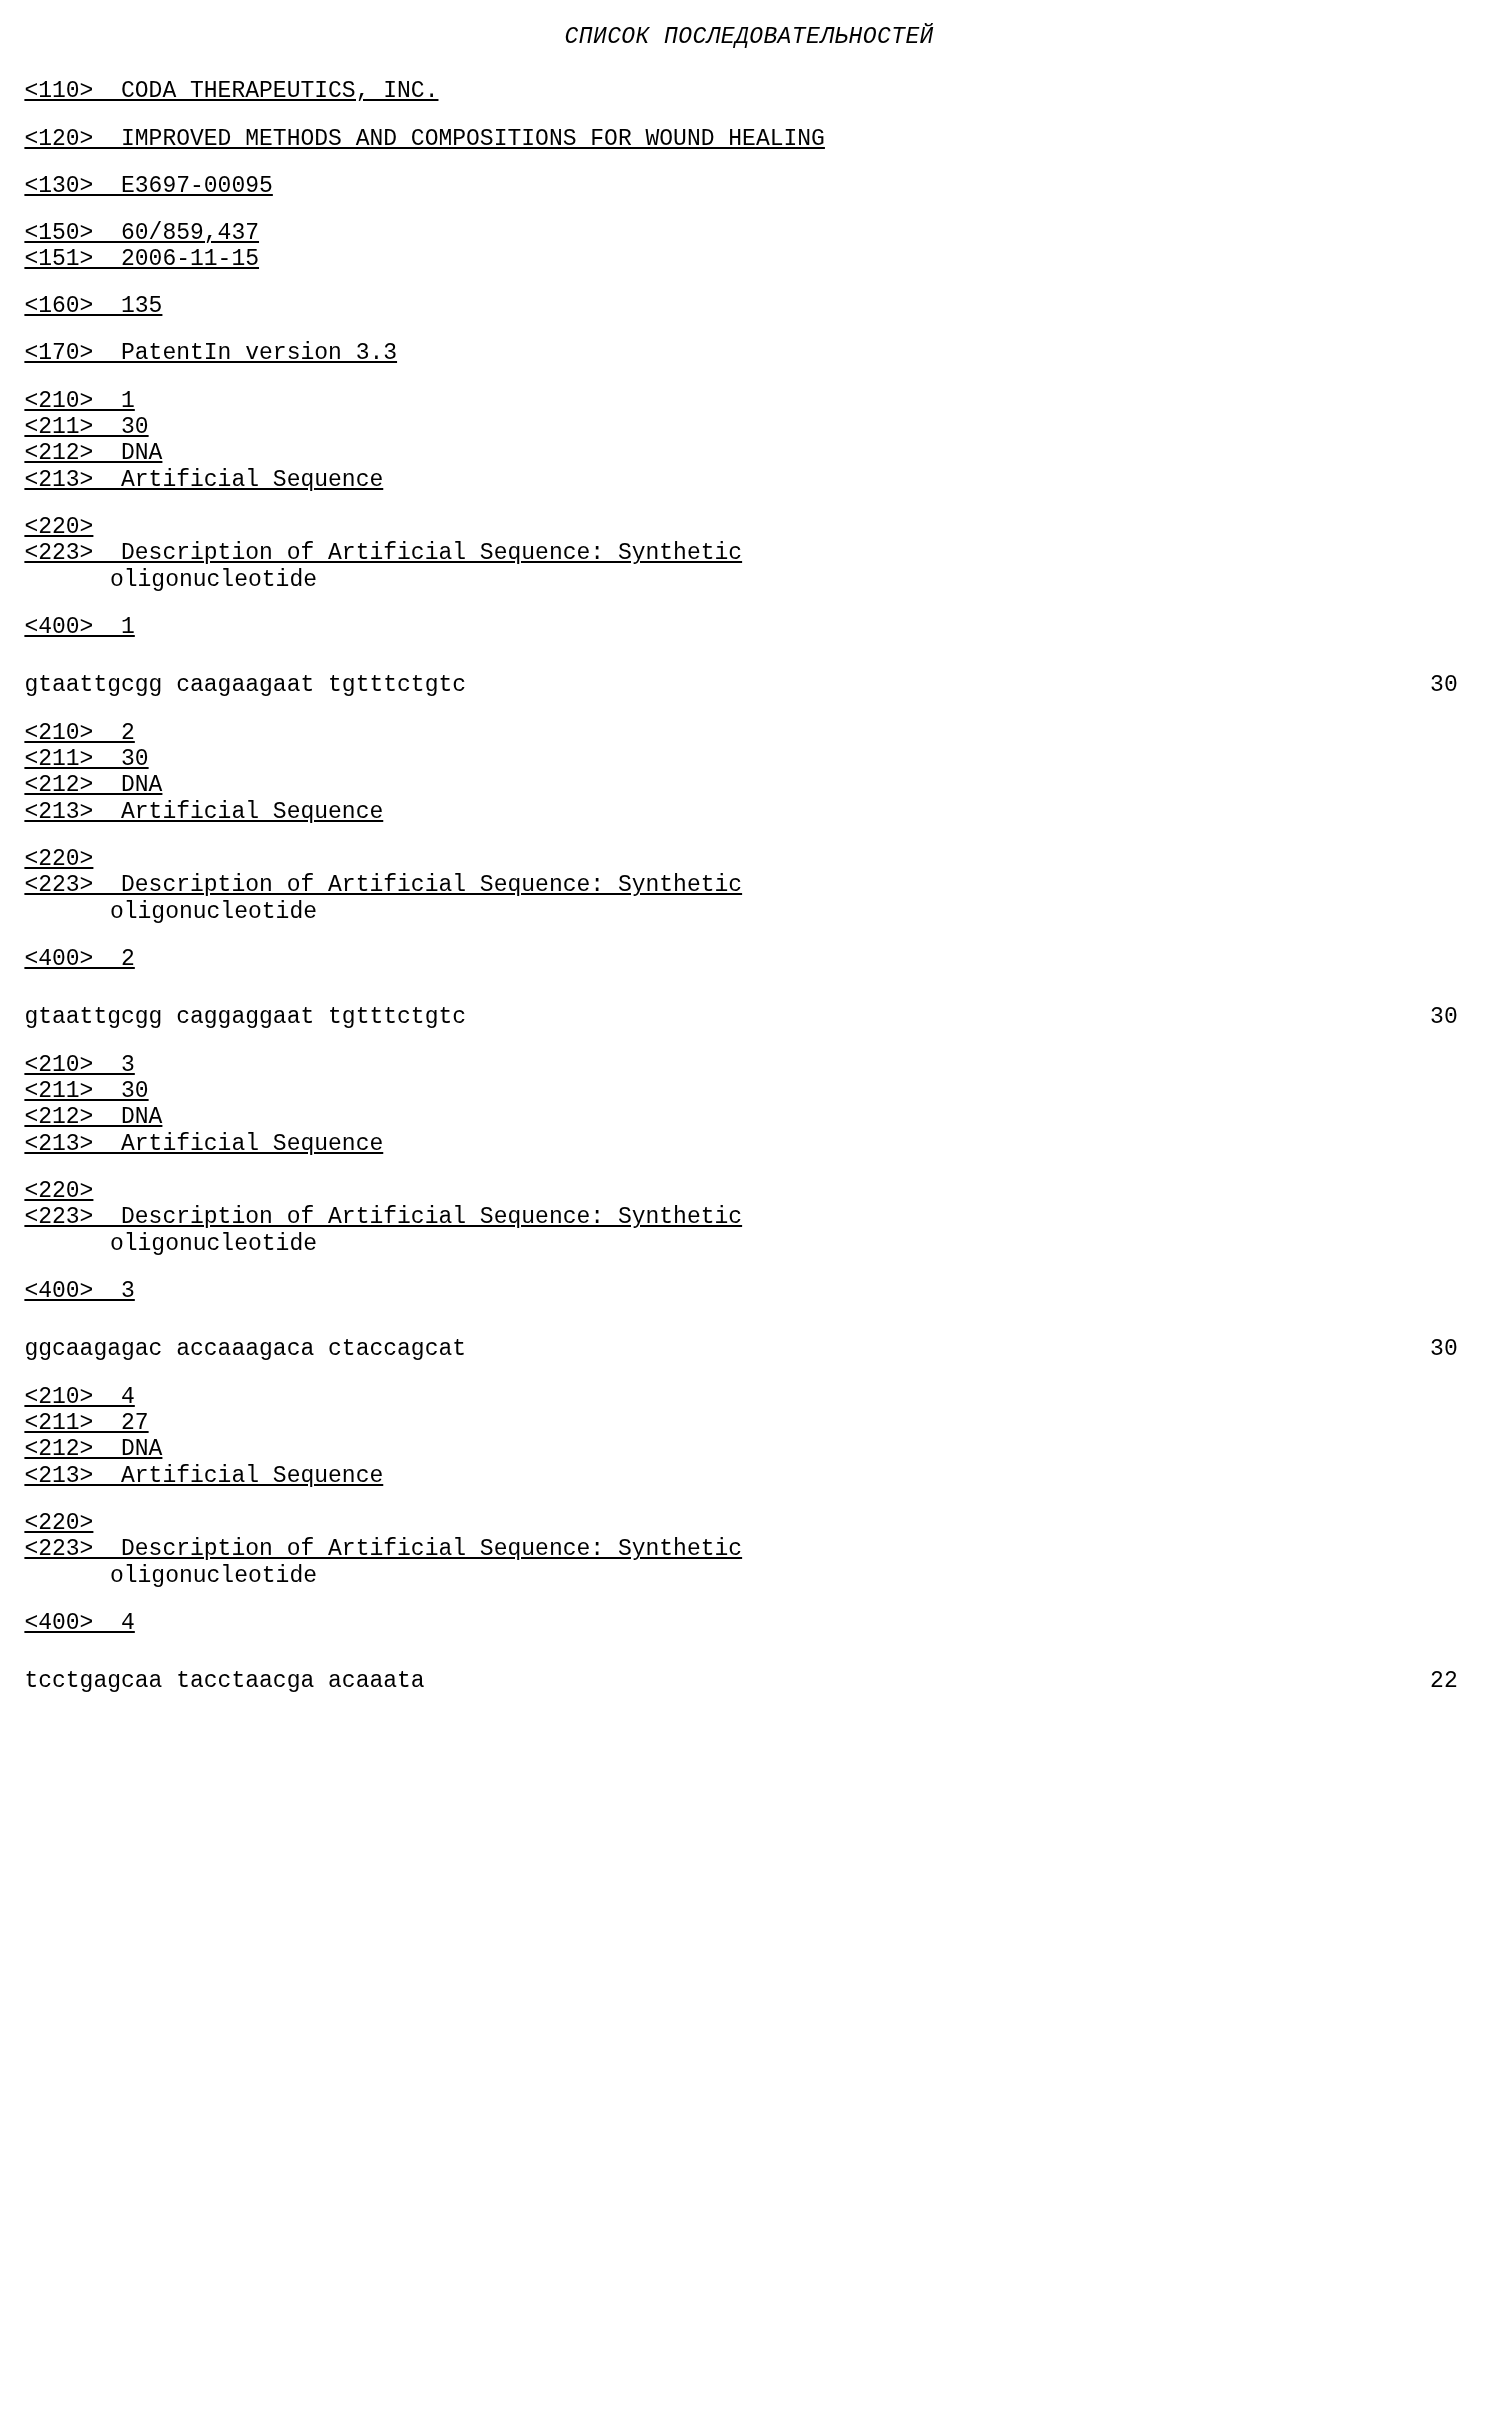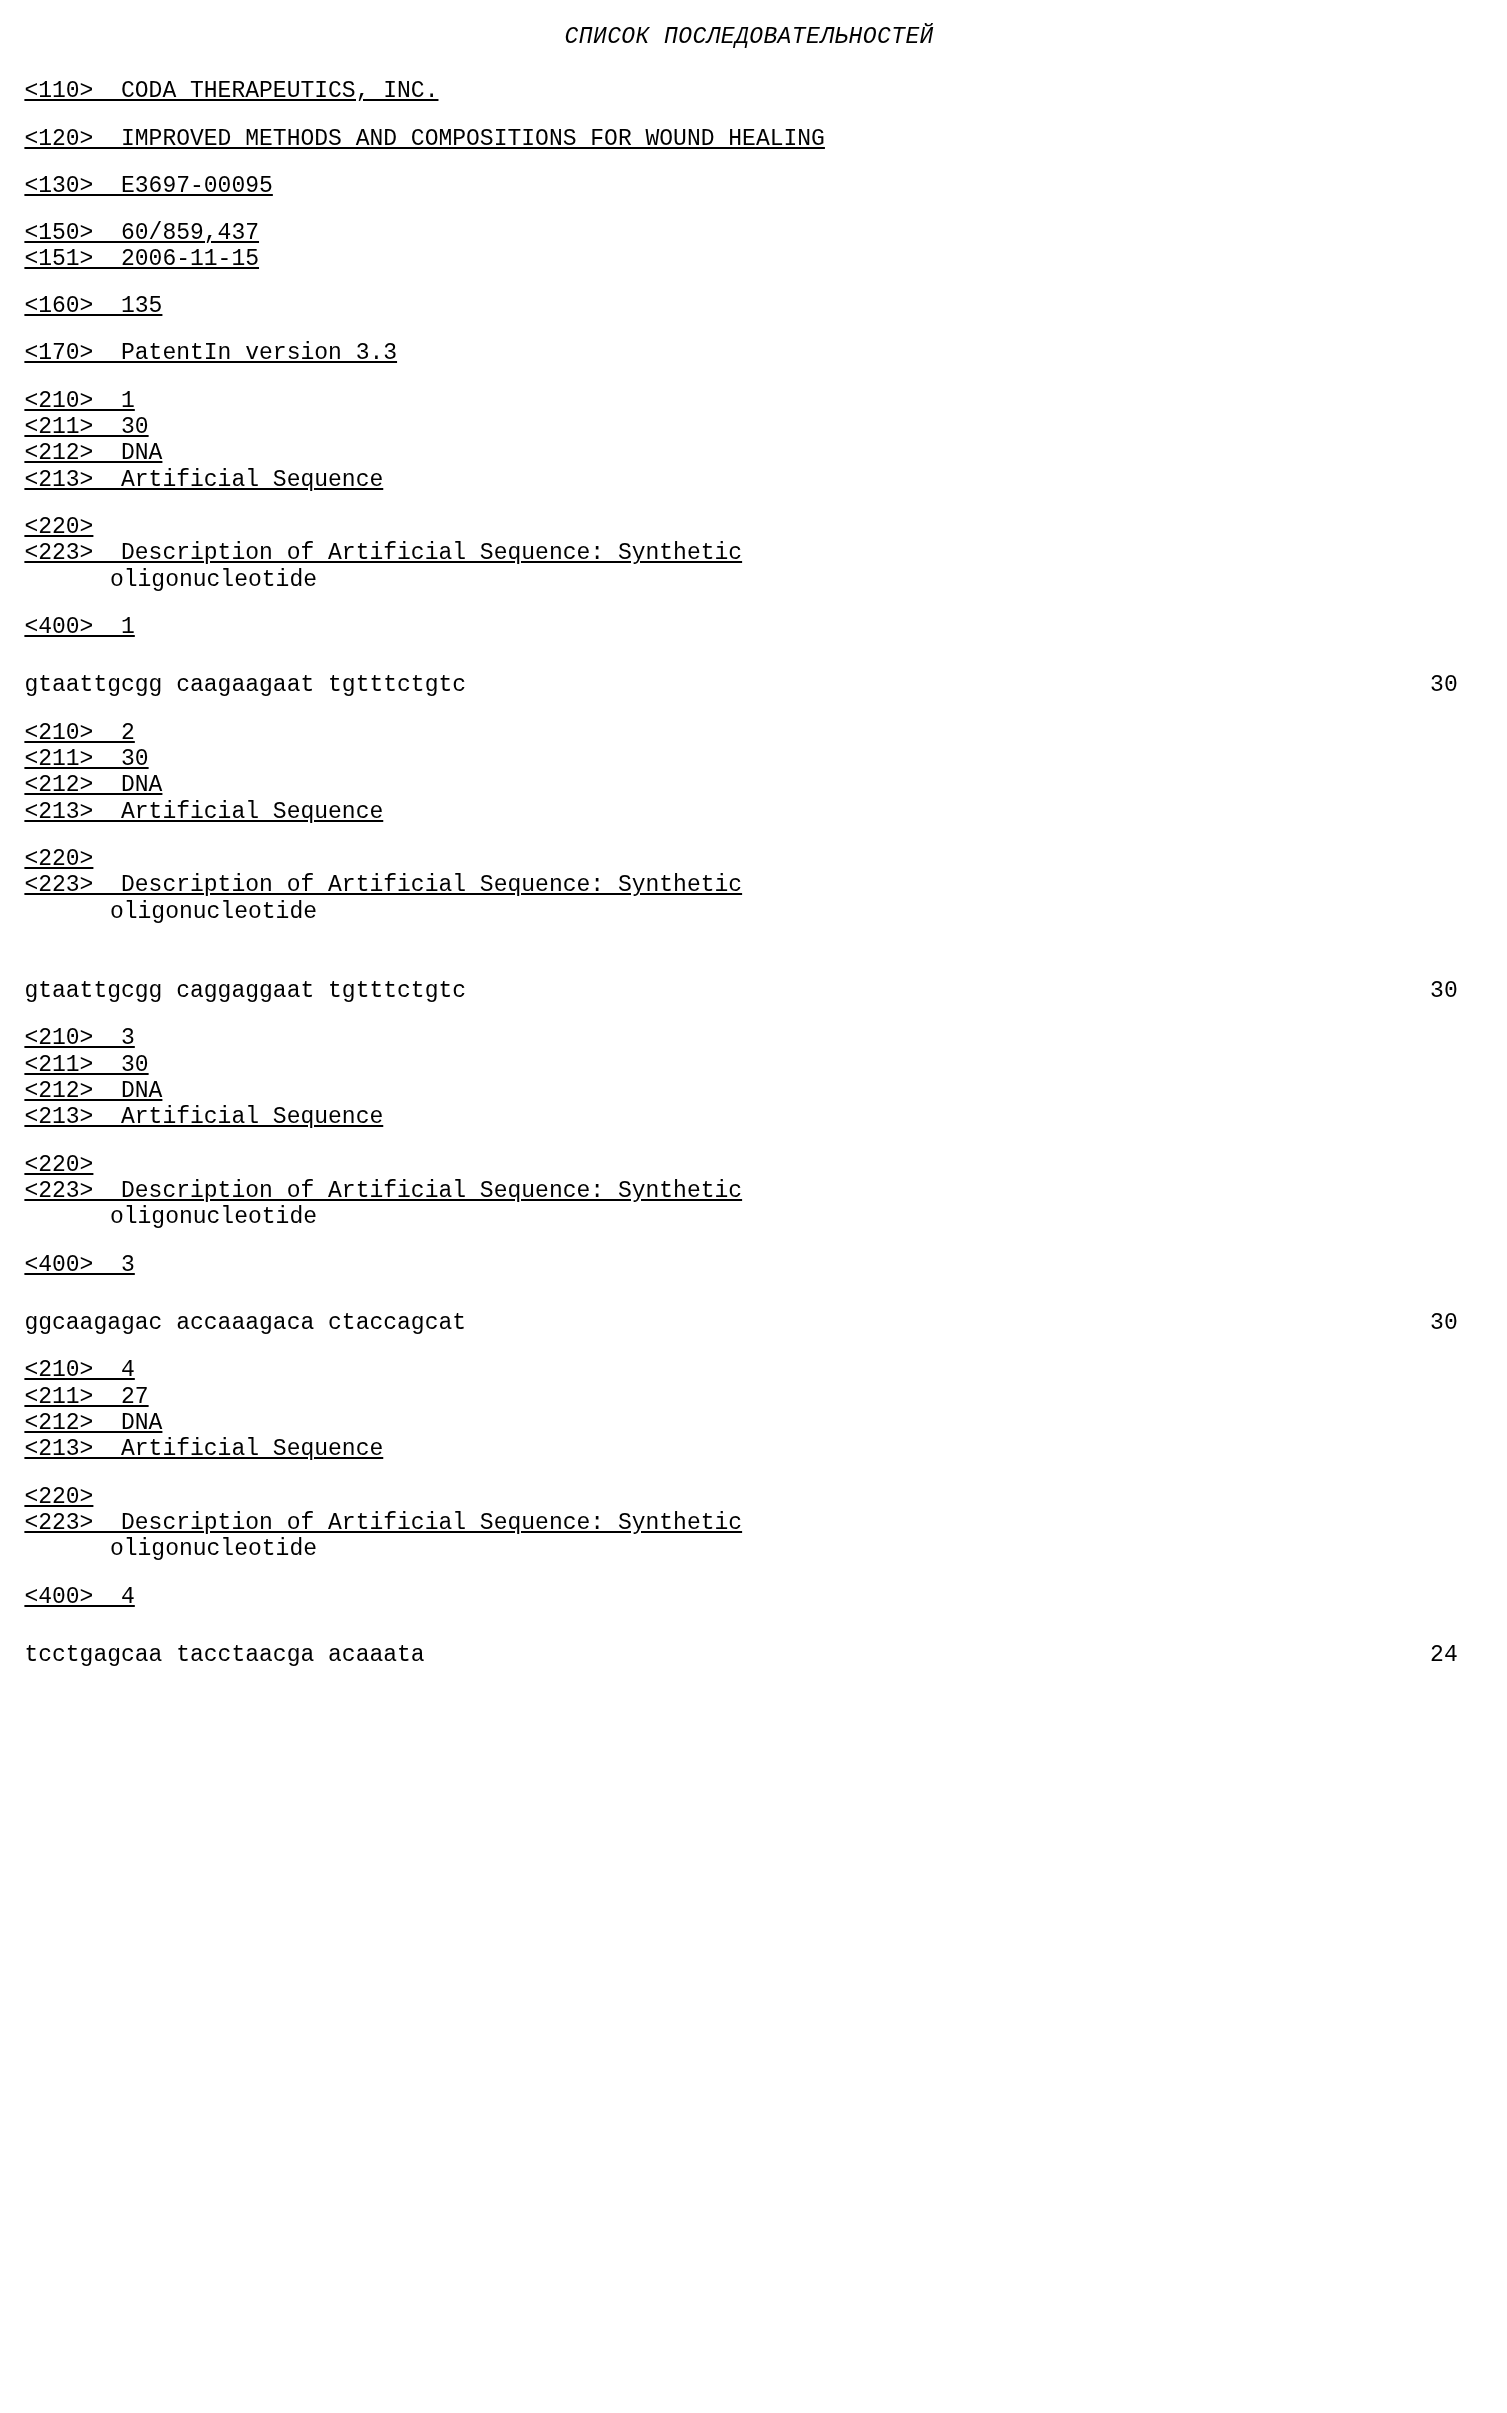--- a/index.html
+++ b/index.html
@@ -96,20 +96,21 @@
   <div class="line">&lt;211&gt;  30</div>
   <div class="line">&lt;212&gt;  DNA</div>
   <div class="line">&lt;213&gt;  Artificial Sequence</div>
 </div>
 <div class="block">
   <div class="line">&lt;220&gt;</div>
   <div class="line">&lt;223&gt;  Description of Artificial Sequence: Synthetic</div>
   <div class="indent">oligonucleotide</div>
 </div>
 <div class="block">
+  <div class="line">&lt;400&gt;  2</div>
   <div class="seq-row">
     <span class="seq-text">gtaattgcgg caggaggaat tgtttctgtc</span>
     <span class="seq-num">30</span>
   </div>
 </div>
 <div class="block"></div>
 
 <div class="block">
   <div class="line">&lt;210&gt;  3</div>
   <div class="line">&lt;211&gt;  30</div>
@@ -138,16 +139,16 @@
 </div>
 <div class="block">
   <div class="line">&lt;220&gt;</div>
   <div class="line">&lt;223&gt;  Description of Artificial Sequence: Synthetic</div>
   <div class="indent">oligonucleotide</div>
 </div>
 <div class="block" style="margin-bottom:0;">
   <div class="line">&lt;400&gt;  4</div>
   <div class="seq-row">
     <span class="seq-text">tcctgagcaa tacctaacga acaaata</span>
-    <span class="seq-num">24</span>
+    <span class="seq-num">22</span>
   </div>
 </div>
 
 
 </body></html>

